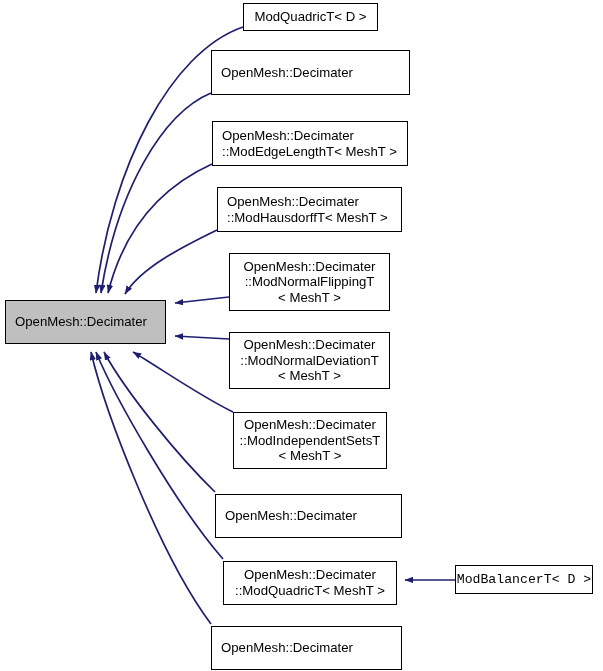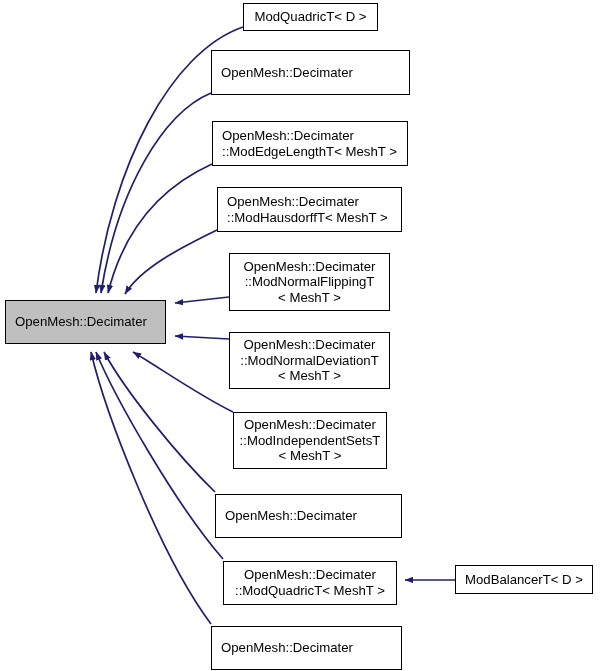--- a/index.html
+++ b/index.html
@@ -127,17 +127,17 @@
 
   <div class="node" id="node-modquadrict-mesht" style="left:223px; top:561px; width:174px; height:44px;">
     <span class="ln">OpenMesh::Decimater</span>
     <span class="ln">::ModQuadricT&lt; MeshT &gt;</span>
   </div>
 
   <div class="node leftalign" id="node-modroundnesst" style="left:211px; top:626px; width:191px; height:44px;">
     <span class="ln">OpenMesh::Decimater</span>
   </div>
 
-  <div class="node" id="node-modbalancert-d" style="left:455px; top:565px; width:138px; height:29px;">
+  <div class="node" id="node-modbalancert-d" style="left:455px; top:565px; width:138px; height:29px;font-family:Liberation Mono, monospace;">
     <span class="ln">ModBalancerT&lt; D &gt;</span>
   </div>
 
 </div>
 
 </body></html>

